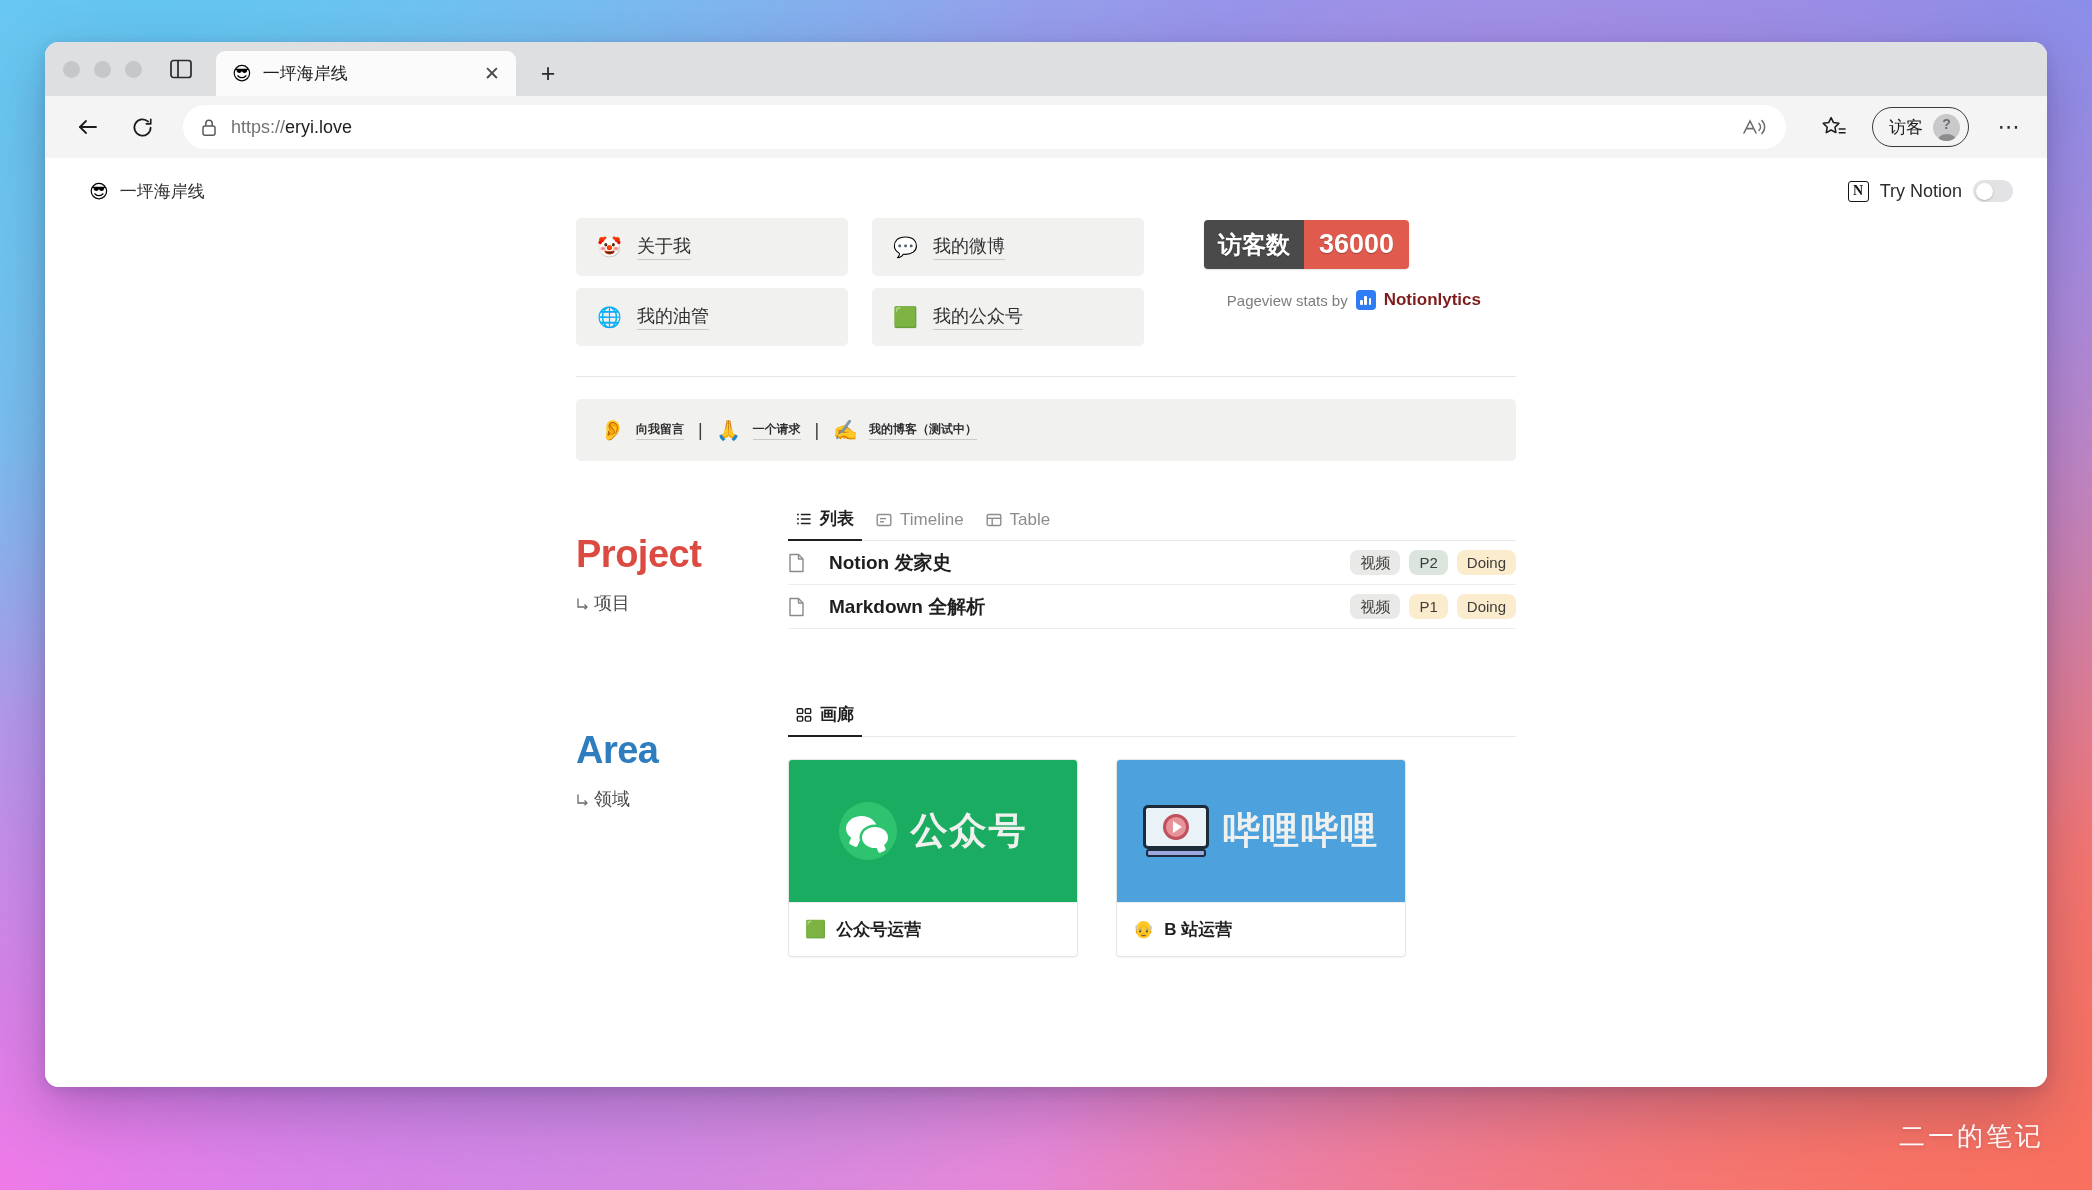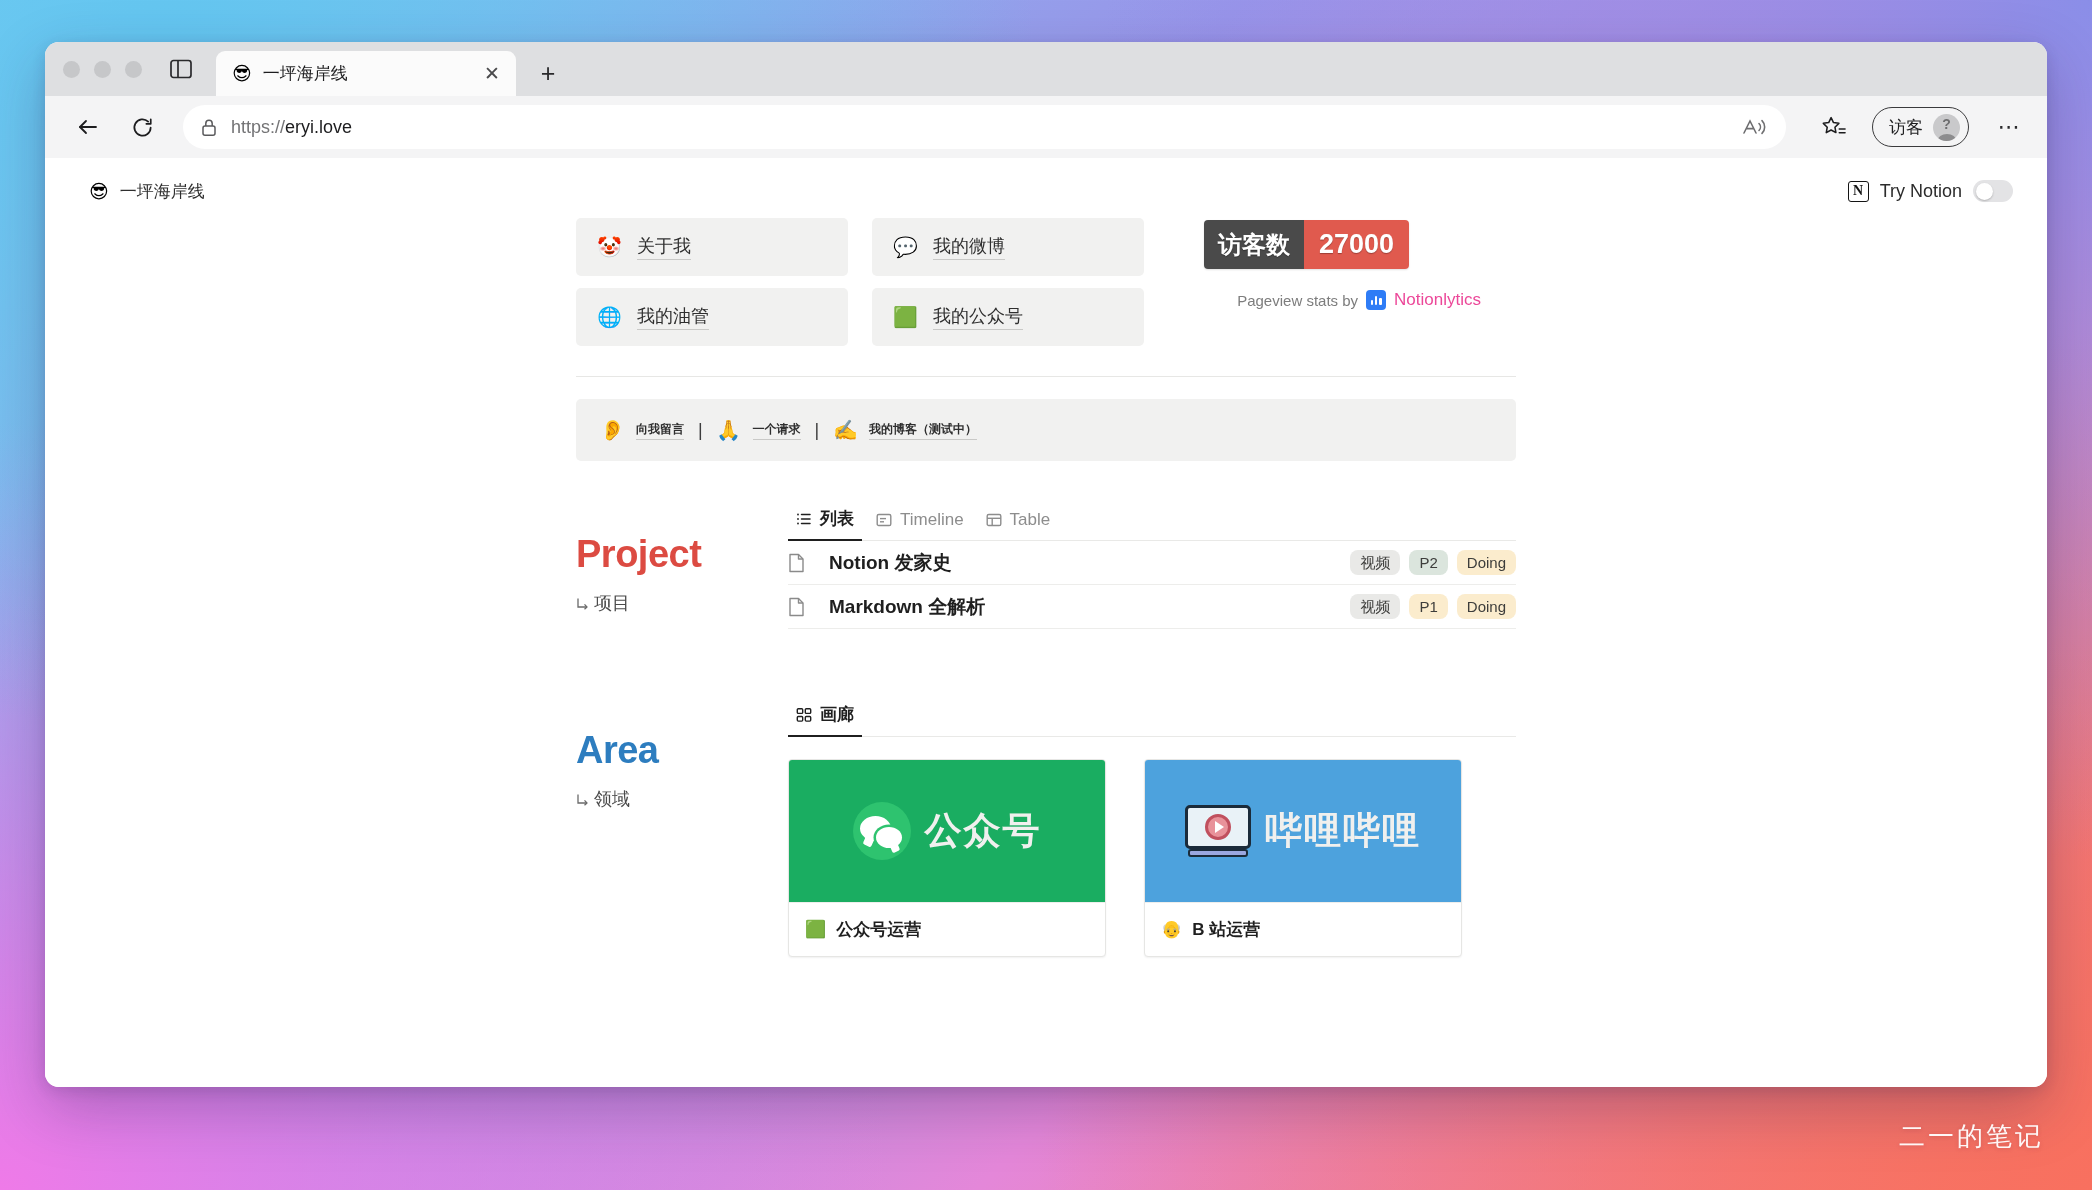--- a/index.html
+++ b/index.html
@@ -226,21 +226,21 @@
   }
   .attrib .att-txt { font-size: 15px; color:#7d7d7d; }
   .nl-icon {
     width: 20px; height: 20px; border-radius: 4px; background:#2e7cf6;
     display:flex; align-items:flex-end; justify-content:center; gap:1.6px; padding-bottom:5px;
   }
   .nl-icon i { display:block; width:2.6px; background:#fff; border-radius:1px; }
   .nl-icon i:nth-child(1){ height:5px; }
   .nl-icon i:nth-child(2){ height:9px; }
   .nl-icon i:nth-child(3){ height:7px; }
-  .attrib .nl-name { font-size: 17px; color:#ec4899; font-weight: 400; }
+  .attrib .nl-name { font-size: 17px; color:#7f1d1d; font-weight: 700; }
 
   
   .divider { height: 1px; background: #e7e7e5; margin: 30px 0 22px; }
   .callout {
     background: #f1f1f0; border-radius: 5px;
     height: 62px; display: flex; align-items: center;
     gap: 11px; padding: 0 24px;
   }
   .callout .c-emoji { font-size: 20px; }
   .callout .c-link {
@@ -282,21 +282,21 @@
     color:#3d3d3b; white-space: nowrap;
   }
   .tag.gray  { background:#e9e9e7; }
   .tag.green { background:#dbe5dd; }
   .tag.yellow{ background:#fbeccd; }
   .tag.orange{ background:#fbeccd; }
 
   
   .gallery { display: flex; gap: 38px; margin-top: 22px; }
   .gcard {
-    width: 318px;
+    width: 290px;
     border: 1px solid #e6e6e4;
     border-radius: 4px;
     overflow: hidden;
     cursor: pointer;
     box-shadow: 0 1px 2px rgba(15,15,15,.06);
     background:#fff;
   }
   .gcover { height: 142px; display:flex; align-items:center; justify-content:center; gap: 14px; }
   .gcover.wechat { background: #1aad61; }
   .gcover.bili   { background: #4da2dd; }
@@ -465,21 +465,21 @@
           </div>
           <div class="linkcard">
             <span class="lc-emoji">🟩</span>
             <span class="lc-label">我的公众号</span>
           </div>
         </div>
 
         <div class="counter-col">
           <div class="visitor-badge">
             <span class="vb-left">访客数</span>
-            <span class="vb-right">27000</span>
+            <span class="vb-right">36000</span>
           </div>
           <div class="attrib">
             <span class="att-txt">Pageview stats by</span>
             <span class="nl-icon">
                 <i></i>
                 <i></i>
                 <i></i>
               </span>
             <span class="nl-name">Notionlytics</span>
           </div>

